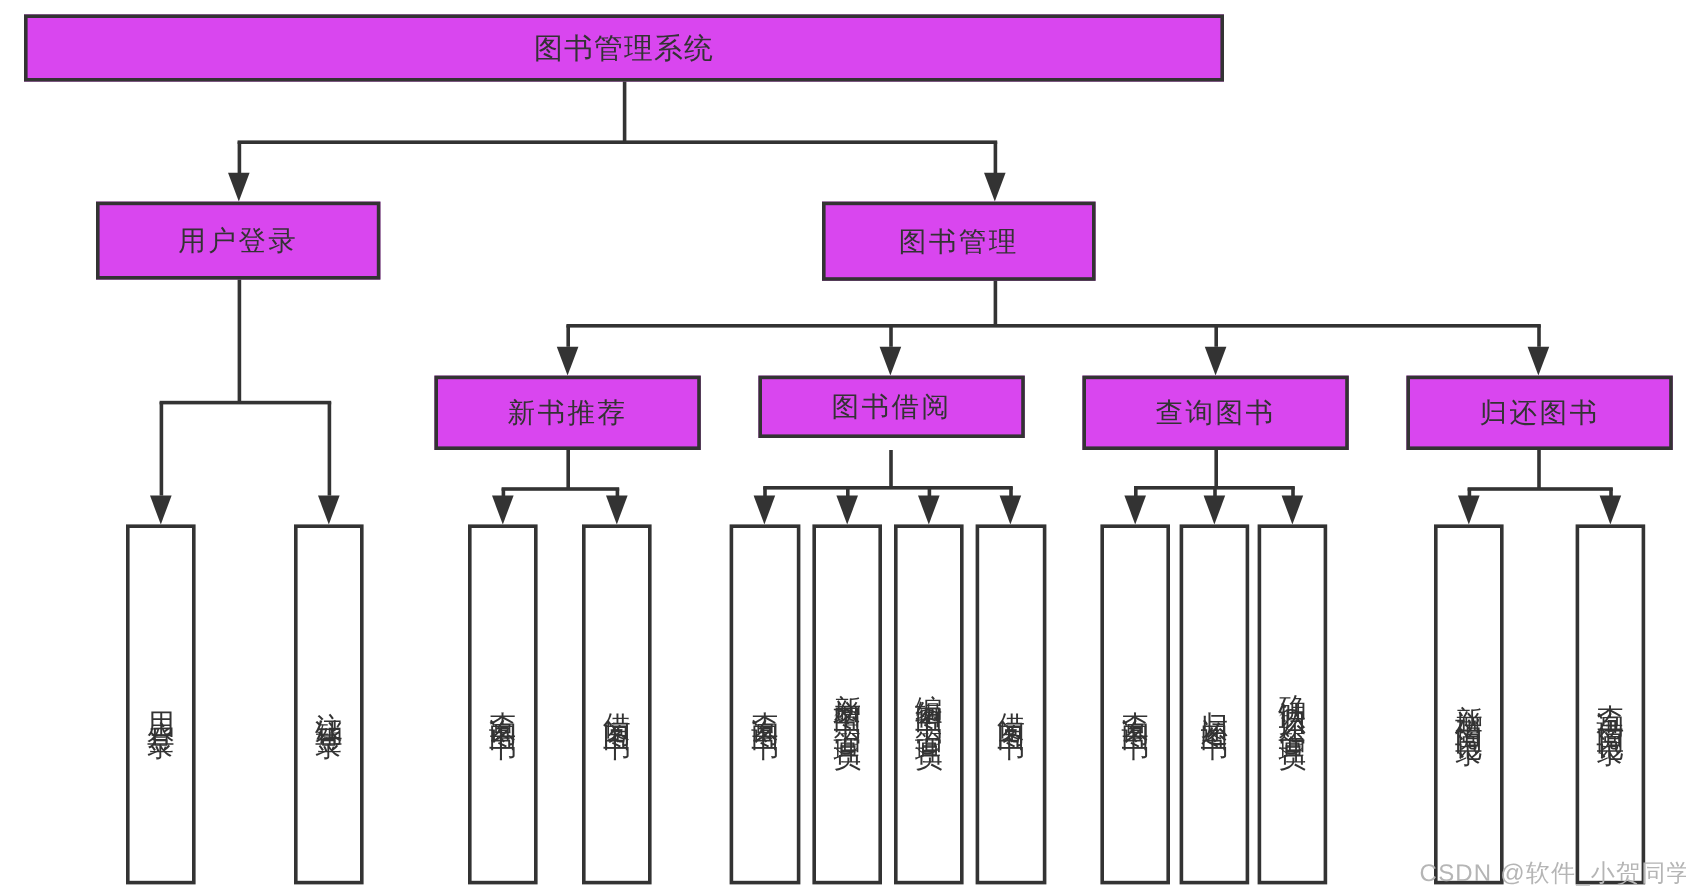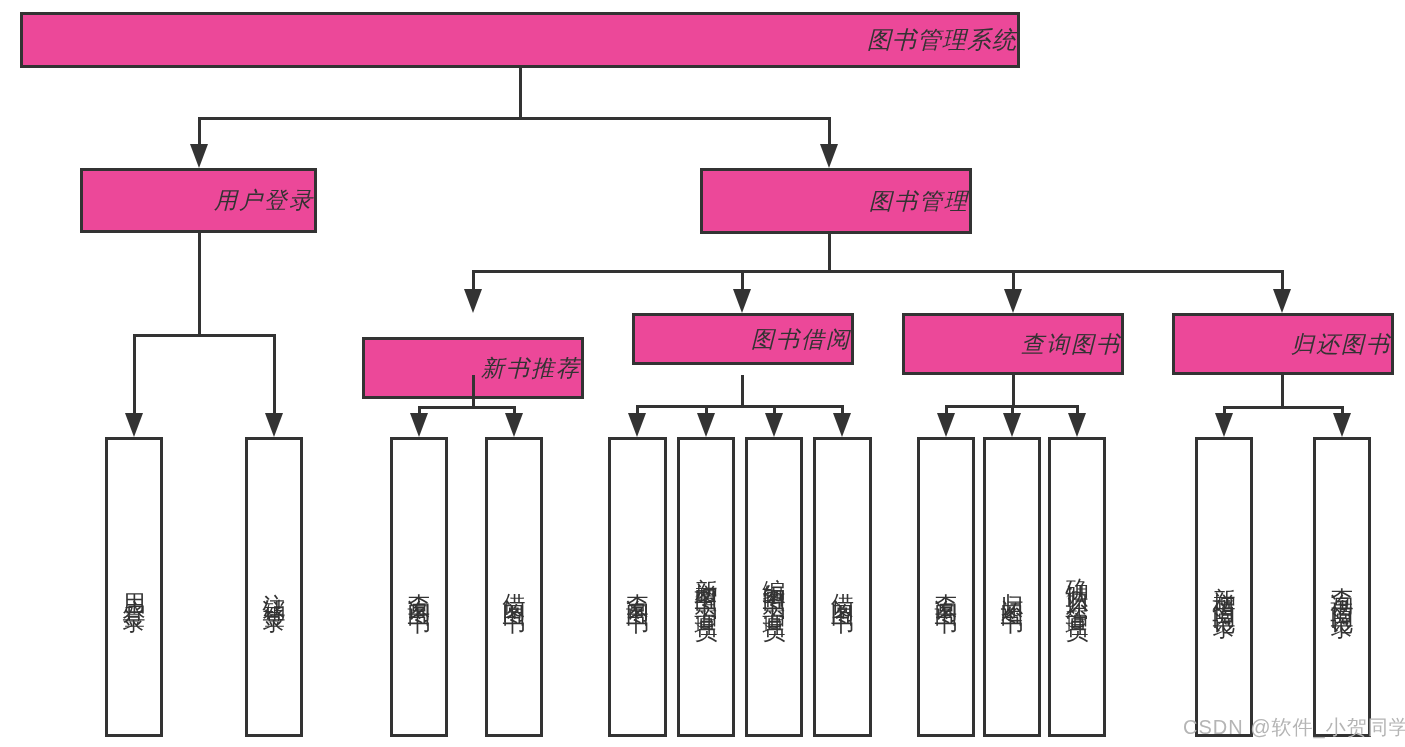--- a/index.html
+++ b/index.html
@@ -7,26 +7,25 @@
     position:relative;
     width:1405px;height:747px;
     background:#ffffff;
     font-family:"Liberation Sans","DejaVu Sans",sans-serif;
     color:#333333;
     overflow:hidden;
   }
   .box{
     position:absolute;
     border:3px solid #333333;
-    background:#ec4899;
+    background:#d946ef;
     display:flex;
     align-items:center;
-    justify-content:flex-end;
+    justify-content:center;
     box-sizing:border-box;
-    font-style:italic;
   }
   .hlabel{
     font-size:23px;
     letter-spacing:2px;
     color:#333333;
     white-space:nowrap;
   }
   .root-label{font-size:24px;letter-spacing:1px;}
   .vbox{
     position:absolute;
@@ -75,21 +74,21 @@
   <div class="vline" style="left:518.5px;top:68px;height:50px;"></div>
   <div class="hline" style="left:197.5px;top:116.5px;width:633px;"></div>
   <div class="vline" style="left:197.5px;top:118px;height:28px;"></div>
   <div class="arrow" style="left:190px;top:144px;"></div>
   <div class="vline" style="left:827.5px;top:118px;height:28px;"></div>
   <div class="arrow" style="left:820px;top:144px;"></div>
 
   <div class="box" style="left:80px;top:168px;width:237px;height:65px;">
     <span class="hlabel">用户登录</span>
   </div>
-  <div class="box" style="left:700px;top:168px;width:272px;height:66px;">
+  <div class="box" style="left:685px;top:168px;width:228px;height:66px;">
     <span class="hlabel">图书管理</span>
   </div>
 
   <div class="vline" style="left:197.5px;top:233px;height:102px;"></div>
   <div class="hline" style="left:132.5px;top:333.5px;width:143px;"></div>
   <div class="vline" style="left:132.5px;top:335px;height:78px;"></div>
   <div class="arrow" style="left:125px;top:413px;"></div>
   <div class="vline" style="left:272.5px;top:335px;height:78px;"></div>
   <div class="arrow" style="left:265px;top:413px;"></div>
 
@@ -97,21 +96,21 @@
   <div class="hline" style="left:471.5px;top:269.5px;width:812px;"></div>
   <div class="vline" style="left:471.5px;top:271px;height:18px;"></div>
   <div class="arrow" style="left:464px;top:289px;"></div>
   <div class="vline" style="left:740.5px;top:271px;height:18px;"></div>
   <div class="arrow" style="left:733px;top:289px;"></div>
   <div class="vline" style="left:1011.5px;top:271px;height:18px;"></div>
   <div class="arrow" style="left:1004px;top:289px;"></div>
   <div class="vline" style="left:1280.5px;top:271px;height:18px;"></div>
   <div class="arrow" style="left:1273px;top:289px;"></div>
 
-  <div class="box" style="left:362px;top:313px;width:222px;height:62px;margin-top:24px;">
+  <div class="box" style="left:362px;top:313px;width:222px;height:62px;">
     <span class="hlabel">新书推荐</span>
   </div>
   <div class="box" style="left:632px;top:313px;width:222px;height:52px;">
     <span class="hlabel">图书借阅</span>
   </div>
   <div class="box" style="left:902px;top:313px;width:222px;height:62px;">
     <span class="hlabel">查询图书</span>
   </div>
   <div class="box" style="left:1172px;top:313px;width:222px;height:62px;">
     <span class="hlabel">归还图书</span>

